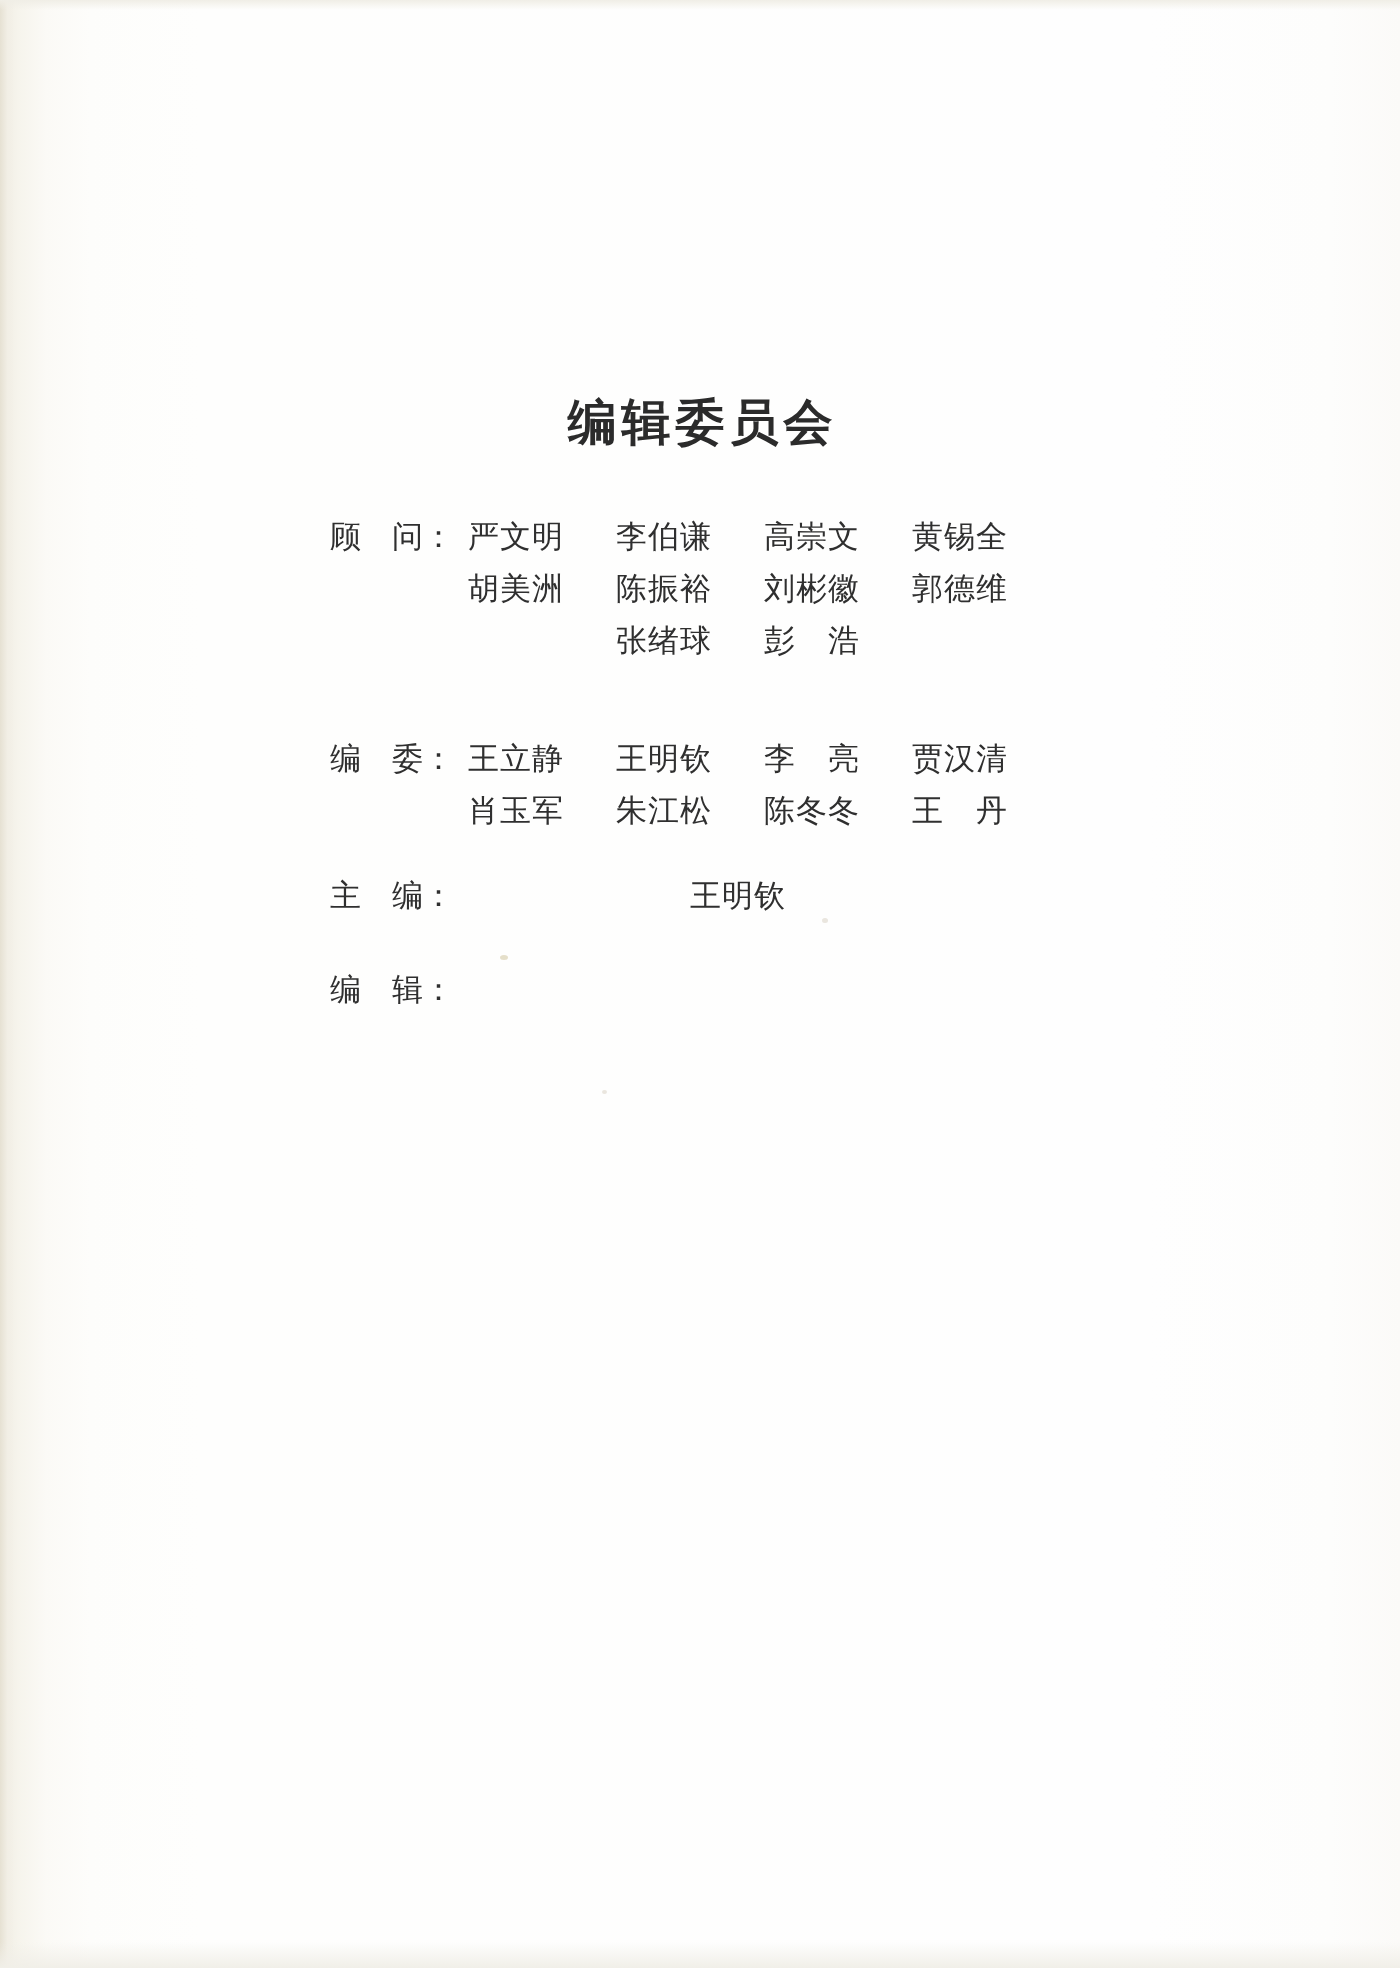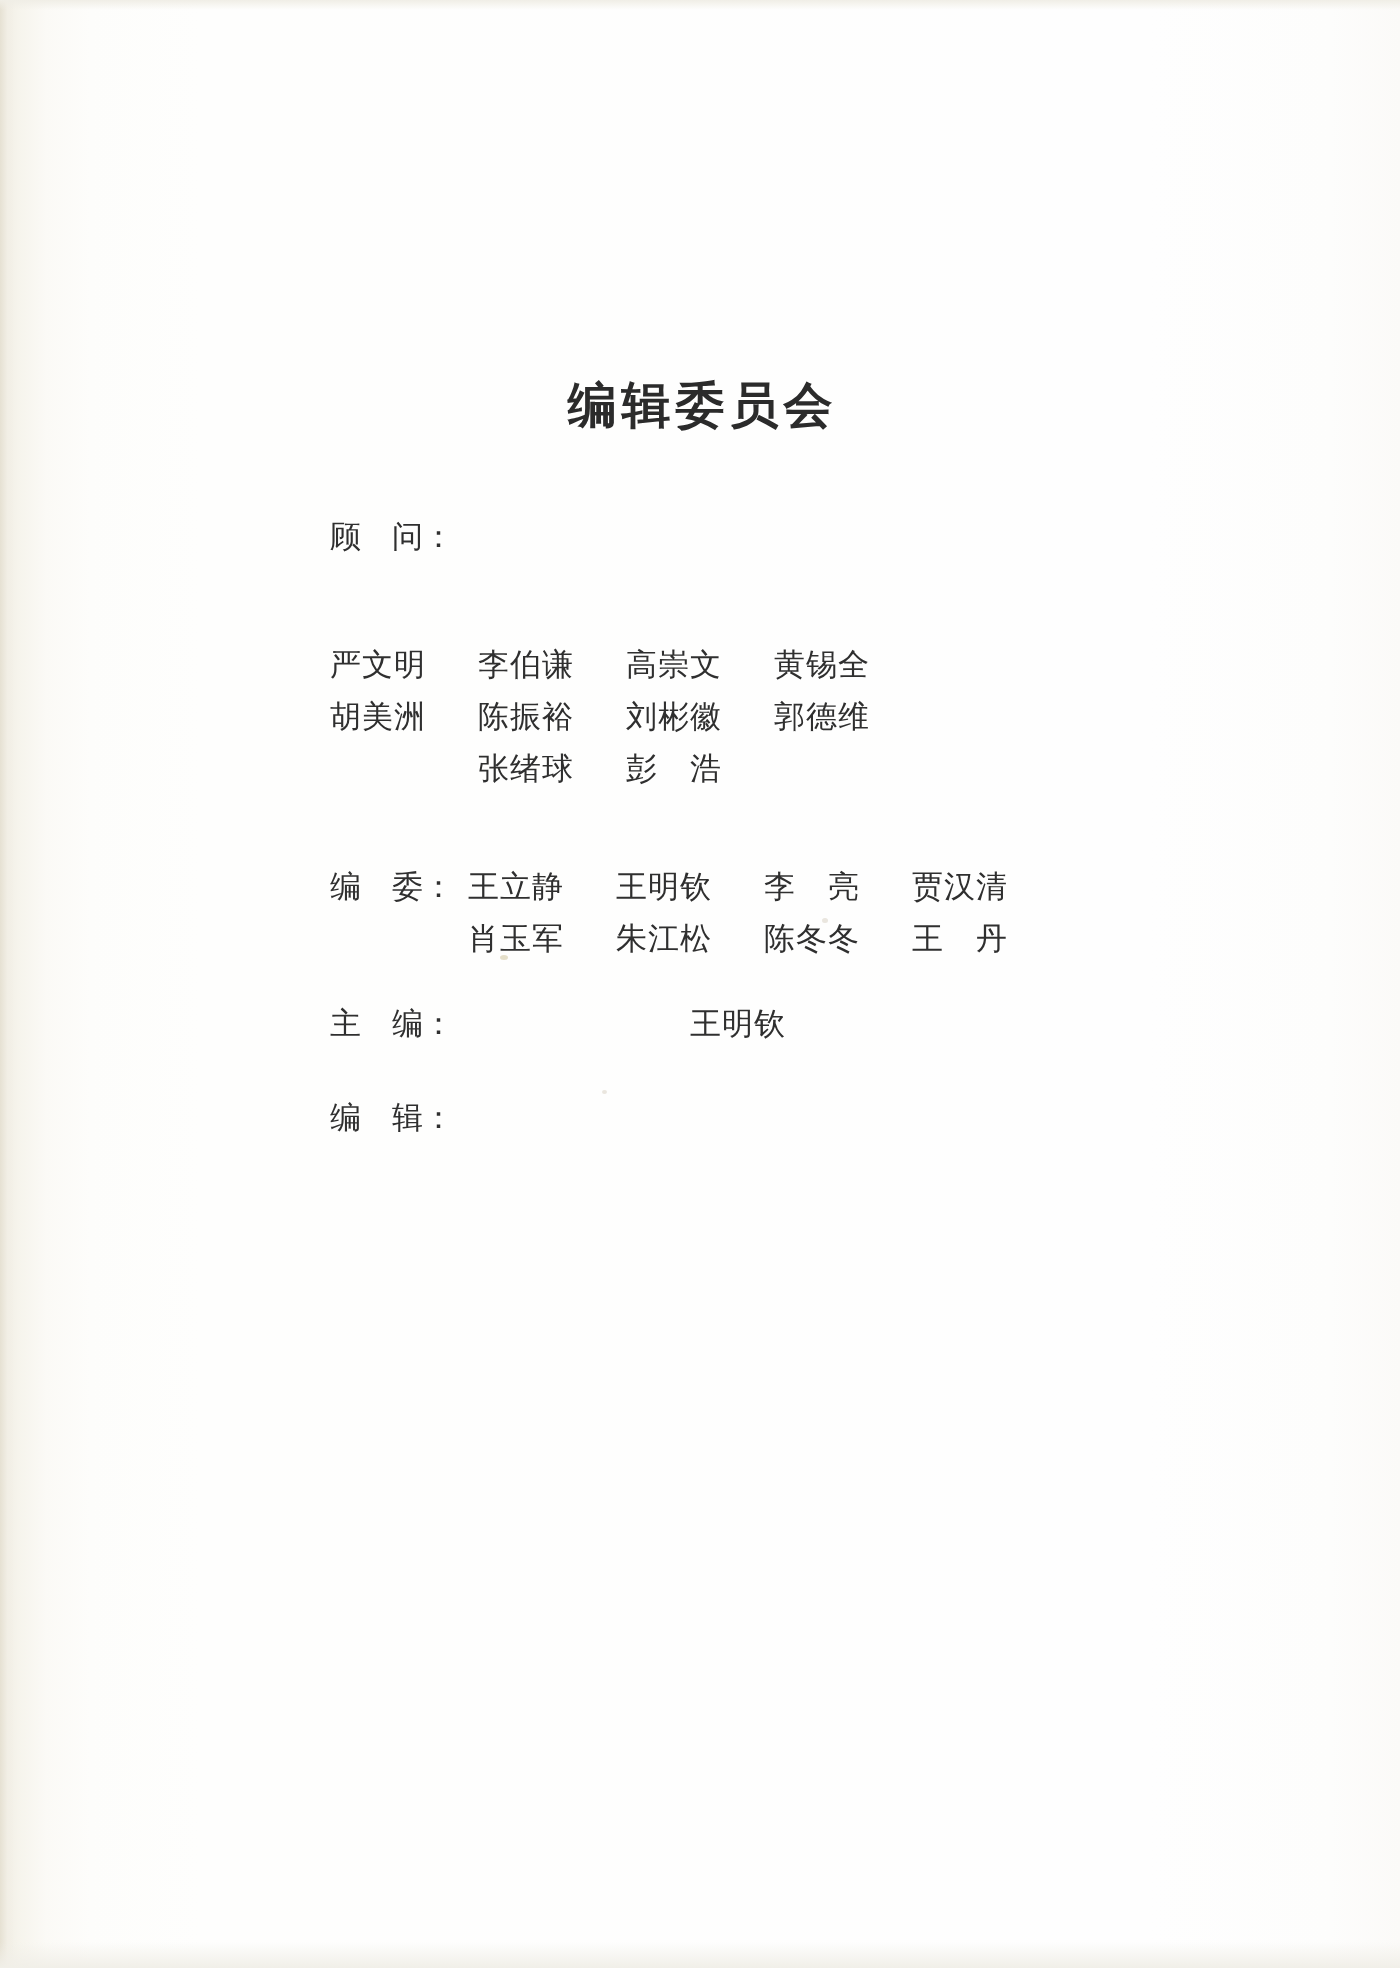--- a/index.html
+++ b/index.html
@@ -44,21 +44,21 @@
 
   .content {
     position: absolute;
     top: 0; left: 0;
     width: 1400px;
     height: 1968px;
   }
 
   .doc-title {
     position: absolute;
-    top: 373px;
+    top: 390px;
     left: 0;
     width: 1400px;
     text-align: center;
     font-family: "DejaVu Serif", serif;
     font-weight: bold;
     font-size: 49px;
     letter-spacing: 5px;
     color: #2b2b2b;
     text-indent: 5px;
   }
@@ -102,21 +102,21 @@
     flex: 0 0 148px;
     font-family: "DejaVu Serif", serif;
     font-size: 31px;
     color: #2f2f2f;
     text-align: left;
     white-space: pre;
     letter-spacing: 1px;
   }
 
   
-  .entry.gu { margin-bottom: 66px; flex-direction: column; }
+  .entry.gu { margin-bottom: 66px; }
   .entry.bw { margin-bottom: 33px; }
   .entry.zb { }
   .entry.bj { margin-bottom: 4px; }
 
   
   .speck {
     position: absolute;
     background: #d8d2c4;
     border-radius: 50%;
     opacity: .55;

